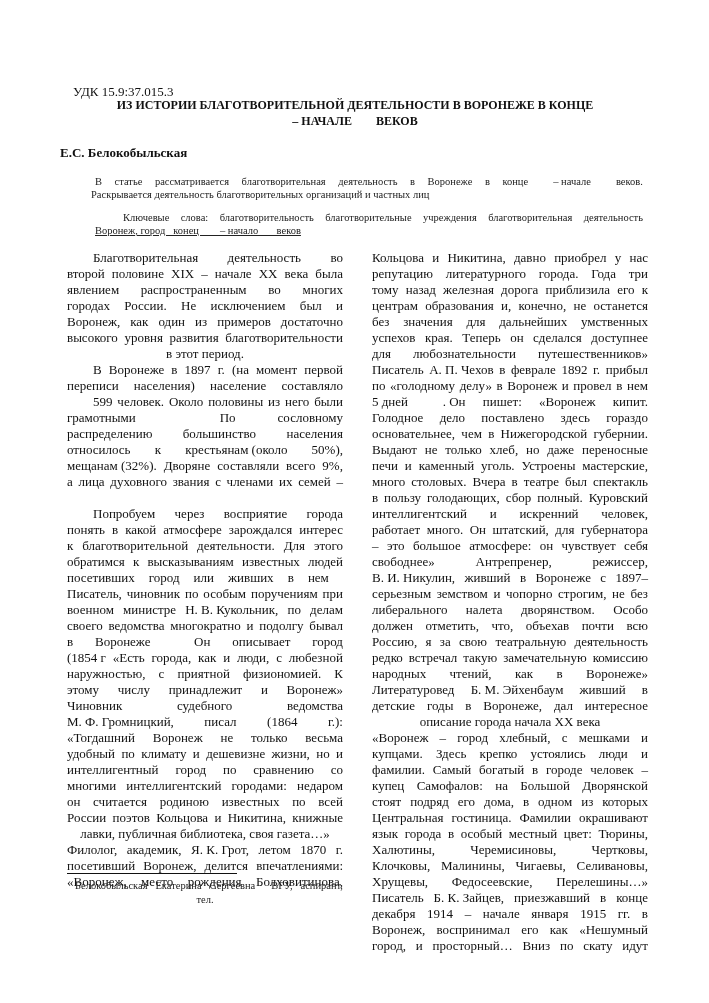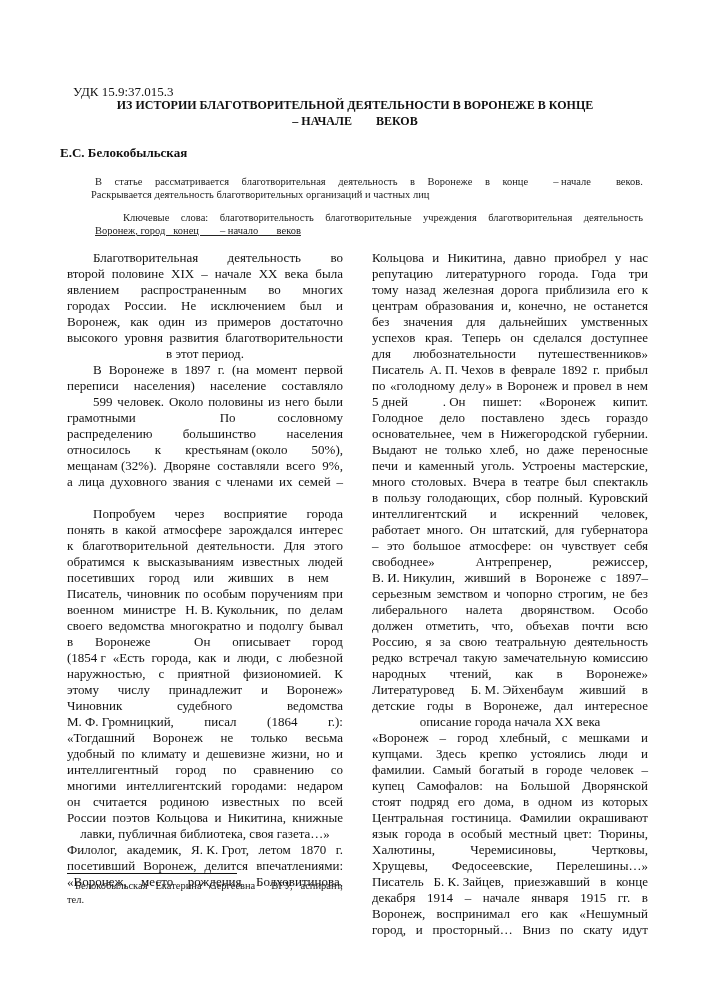--- a/index.html
+++ b/index.html
@@ -628,20 +628,26 @@
       <span>местный</span>
       <span>цвет:</span>
       <span>Тюрины,</span>
     </div>
     <div class="ln">
       <span>Халютины,</span>
       <span>Черемисиновы,</span>
       <span>Чертковы,</span>
     </div>
     <div class="ln">
+      <span>Клочковы,</span>
+      <span>Малинины,</span>
+      <span>Чигаевы,</span>
+      <span>Селивановы,</span>
+    </div>
+    <div class="ln">
       <span>Хрущевы,</span>
       <span>Федосеевские,</span>
       <span>Перелешины…»</span>
     </div>
     <div class="ln">
       <span>Писатель</span>
       <span>Б. К. Зайцев,</span>
       <span>приезжавший</span>
       <span>в</span>
       <span>конце</span>
@@ -677,14 +683,14 @@
 <div class="fn-rule"></div>
 <div class="footnote">
   <div id="fn-l1" style="position:absolute; left:0; top:880px; width:276px; display:flex; justify-content:space-between; padding-left:8px; box-sizing:border-box;align-items:center;">
       <span>Белокобыльская</span>
       <span>Екатерина</span>
       <span>Сергеевна</span>
       <span></span>
       <span>ВГУ,</span>
       <span>аспирант,</span>
     </div>
-  <div style="position:absolute; left:0; top:894px; width:276px; ">тел.</div>
+  <div style="position:absolute; left:0; top:894px; width:276px; text-align:center;">тел.</div>
 </div>
 
 </body></html>

